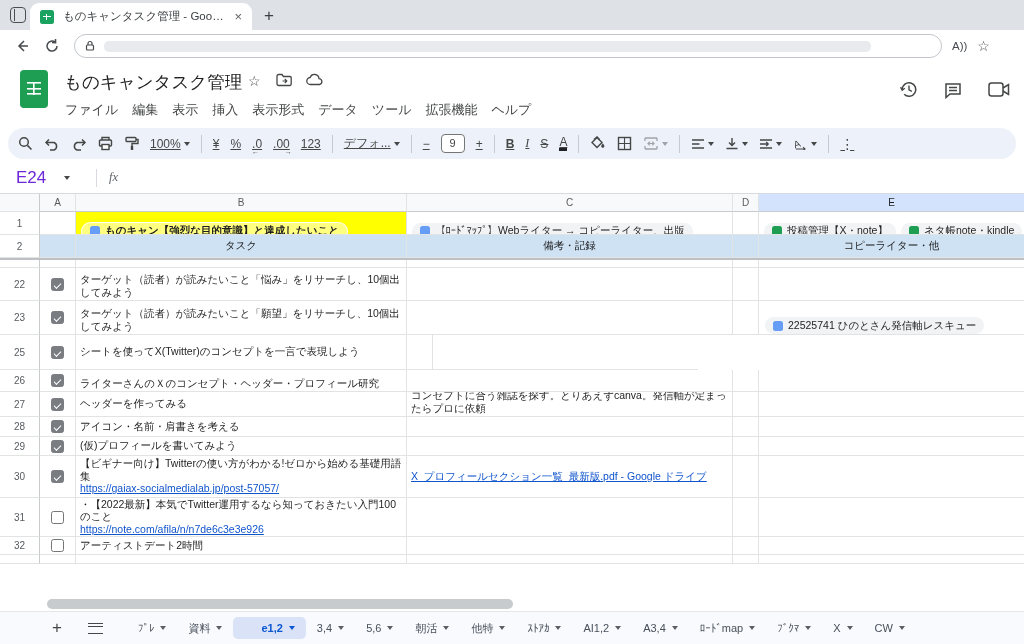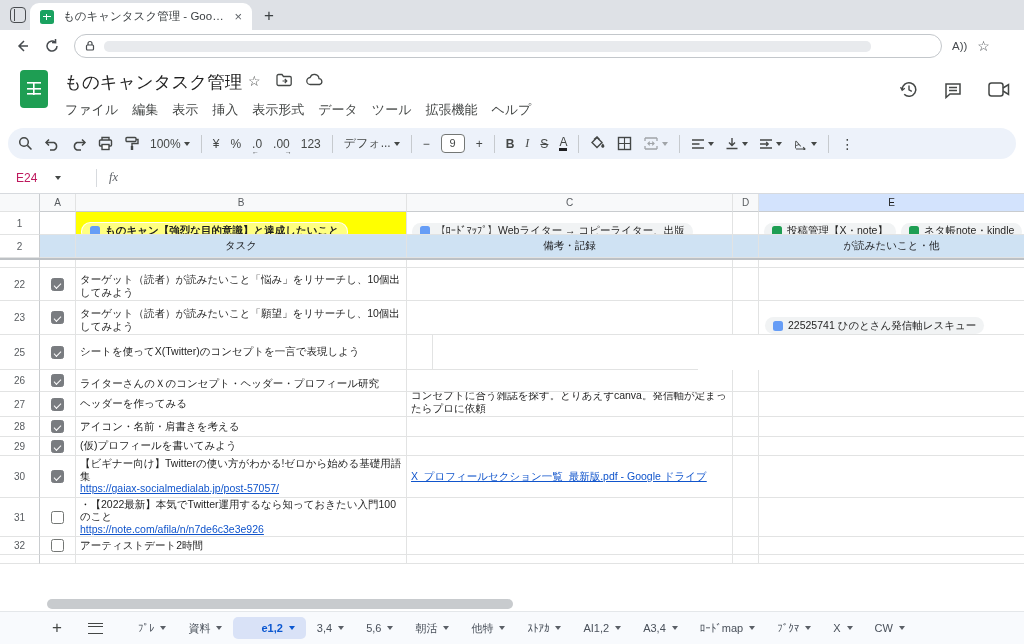--- a/index.html
+++ b/index.html
@@ -43,34 +43,34 @@
   .smenu { left:58px; top:36px; position:absolute; display:flex; }
   .smenu span { font-size:13px; color:#444746; padding:3px 7px; }
   .hdr-right { position:absolute; top:18px; right:14px; display:flex; gap:26px; align-items:center; width:120px; justify-content:flex-end; }
   svg.ic { display:block; }
 
   
   #tbwrap { left:0; top:126px; width:1024px; height:36px; background:#fff; position:absolute; }
   #tbar { position:absolute; left:8px; top:2px; width:1008px; height:31px; background:#edf2fa; border-radius:18px;
           display:flex; align-items:center; padding:0 10px; gap:11px; font-size:12px; color:#444746; }
   .tsep { width:1px; height:18px; background:#c6cace; flex:none; }
-  .tbtn { display:flex; align-items:center; gap:3px; flex:none; color:#444746; }
+  .tbtn { display:flex; align-items:center; gap:3px; flex:none; color:#444746;text-decoration:underline; }
   .caret { width:0; height:0; border-left:3.5px solid transparent; border-right:3.5px solid transparent; border-top:4px solid #444746; }
   .fsize { width:24px; height:19px; border:1px solid #747775; border-radius:4px; background:#fff; text-align:center; line-height:17px; font-size:11px; }
   .bold { font-weight:bold; } .ital { font-style:italic; font-family:"Liberation Serif",serif; }
   .strik { text-decoration:line-through; }
   .tcolA { border-bottom:3px solid #202124; line-height:11px; }
   .grayed { opacity:.45; }
   .numfmt { position:relative; }
   .numfmt small { position:absolute; font-size:7px; bottom:-4px; }
 
   
   #fbar { left:0; top:162px; width:1024px; height:32px; background:#fff; border-bottom:1px solid #d7dade;
           display:flex; align-items:center; }
-  .nbox { width:96px; display:flex; align-items:center; padding-left:16px; gap:18px; font-size:12px; color:#be185d; }
+  .nbox { width:96px; display:flex; align-items:center; padding-left:16px; gap:18px; font-size:17px; color:#6d28d9; }
   .fdiv { width:1px; height:18px; background:#d7dade; margin-right:12px; }
   .fx { font-family:"Liberation Serif","DejaVu Serif",serif; font-style:italic; color:#5f6368; font-size:12.5px; }
 
   
   #grid { left:0; top:194px; width:1024px; height:403px; position:absolute; font-size:10.5px; }
   .gr { display:flex; width:1024px; }
   .cell { border-right:1px solid #e2e3e3; border-bottom:1px solid #e2e3e3; overflow:hidden; position:relative; }
   .rn  { width:40px; flex:none; background:#fff; border-right:1px solid #c9cccf; border-bottom:1px solid #e2e3e3;
          color:#575b5f; font-size:10px; display:flex; align-items:center; justify-content:center; }
   .colA { width:36px; flex:none; display:flex; align-items:center; justify-content:center; }
@@ -369,21 +369,21 @@
           </span>
       </div>
     </div>
 
     <div class="gr" style="height:23px">
       <div class="rn">2</div>
       <div class="cell colA blueband"></div>
       <div class="cell colB blueband center">タスク</div>
       <div class="cell colC blueband center">備考・記録</div>
       <div class="cell colD blueband"></div>
-      <div class="cell colE blueband center">が読みたいこと・他</div>
+      <div class="cell colE blueband center">コピーライター・他</div>
     </div>
 
     <div class="frozen-div"></div>
 
     <div class="gr" style="height:8px">
       <div class="rn"></div>
         <div class="cell colA"></div>
         <div class="cell colB"></div>
       <div class="cell colC"></div>
         <div class="cell colD"></div>

